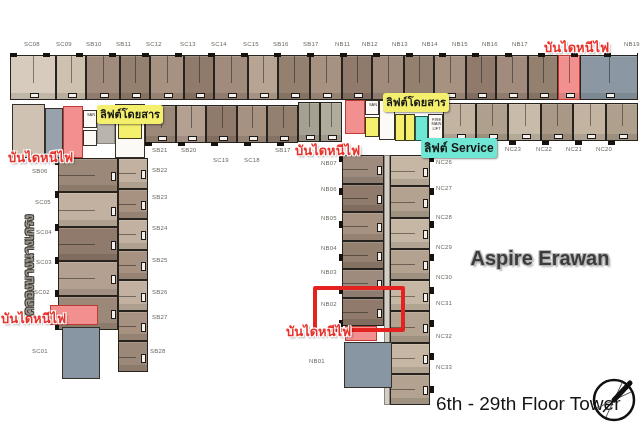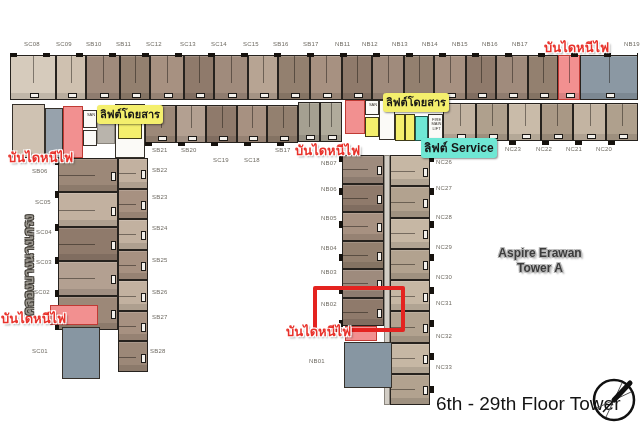--- a/index.html
+++ b/index.html
@@ -24,21 +24,21 @@
           padding:0 3px 1px 3px;border-radius:3px;white-space:nowrap;z-index:8;box-shadow:1px 1px 2px rgba(0,0,0,.45);}
   .outgray{color:#9b978f;text-shadow:-1px -1px 0 #44403a,1px -1px 0 #44403a,-1px 1px 0 #44403a,1px 1px 0 #44403a;}
   #site-label{position:absolute;left:190px;top:21px;font-size:15px;font-weight:bold;z-index:9;}
   #phone{position:absolute;left:150px;top:57px;font-size:27px;font-weight:bold;color:#fff;z-index:9;white-space:nowrap;
          text-shadow:2px 2px 3px rgba(30,22,15,.85),-1px -1px 1px rgba(30,22,15,.5);}
   #pool-label{position:absolute;left:183px;top:246px;font-size:29px;font-weight:bold;color:#c9201d;z-index:9;white-space:nowrap;
          text-shadow:-1px -1px 0 rgba(255,255,255,.8),1px 1px 0 rgba(255,255,255,.8),2px 2px 3px rgba(0,0,0,.25);}
   #canal-label{position:absolute;left:-48px;top:256px;width:150px;height:18px;text-align:center;
          font-size:13px;font-weight:bold;transform:rotate(-90deg);transform-origin:center;z-index:9;}
   #tower-name{position:absolute;left:468px;top:246px;width:144px;text-align:center;z-index:9;
-         font-size:12px;font-weight:bold;color:#3c3c3c;line-height:1.25;
+         font-size:20px;font-weight:bold;color:#3c3c3c;line-height:1.25;
          text-shadow:-1px -1px 0 #b9b9b9,1px -1px 0 #b9b9b9,-1px 1px 0 #b9b9b9,1px 1px 0 #b9b9b9,2px 2px 2px rgba(0,0,0,.3);}
   #floor-range{position:absolute;left:436px;top:393px;font-size:19px;color:#141414;z-index:9;white-space:nowrap;}
   #highlight-rect{position:absolute;left:313px;top:286px;width:84px;height:38px;border:4px solid #e42320;border-radius:2px;z-index:6;}
   .ticksh{position:absolute;height:4px;background:repeating-linear-gradient(90deg,#16120e 0 7px,transparent 7px 33px);z-index:3;}
   .ticksv{position:absolute;width:4px;background:repeating-linear-gradient(180deg,#16120e 0 7px,transparent 7px 33px);z-index:3;}
   .microtext{position:absolute;font-size:4px;line-height:1.1;color:#3a352f;z-index:4;text-align:center;}
   .white-box{position:absolute;box-sizing:border-box;background:#fbfaf7;border:1px solid #35302a;}
 </style>
 </head>
 <body>
@@ -228,21 +228,20 @@
   <span class="ulabel" style="left:436px;top:185px">NC27</span>
   <span class="ulabel" style="left:436px;top:214px">NC28</span>
   <span class="ulabel" style="left:436px;top:244px">NC29</span>
   <span class="ulabel" style="left:436px;top:274px">NC30</span>
   <span class="ulabel" style="left:436px;top:300px">NC31</span>
   <span class="ulabel" style="left:436px;top:333px">NC32</span>
   <span class="ulabel" style="left:436px;top:364px">NC33</span>
 
   <div id="tower-name">
     <div>Aspire Erawan</div>
-    <div>Tower A</div>
   </div>
 
   <span id="floor-range">6th - 29th Floor Tower</span>
   <svg style="position:absolute;left:591px;top:377px;z-index:9" width="46" height="46" viewBox="0 0 46 46">
     <circle cx="23" cy="23" r="20" fill="none" stroke="#111" stroke-width="2.5"></circle>
     <line x1="6" y1="31" x2="40" y2="15" stroke="#555" stroke-width="1"></line>
     <line x1="15" y1="40" x2="31" y2="6" stroke="#555" stroke-width="1"></line>
     <line x1="23" y1="23" x2="12" y2="35" stroke="#111" stroke-width="1.5"></line>
     <line x1="23" y1="23" x2="39" y2="6" stroke="#111" stroke-width="5" stroke-linecap="round"></line>
   </svg>

